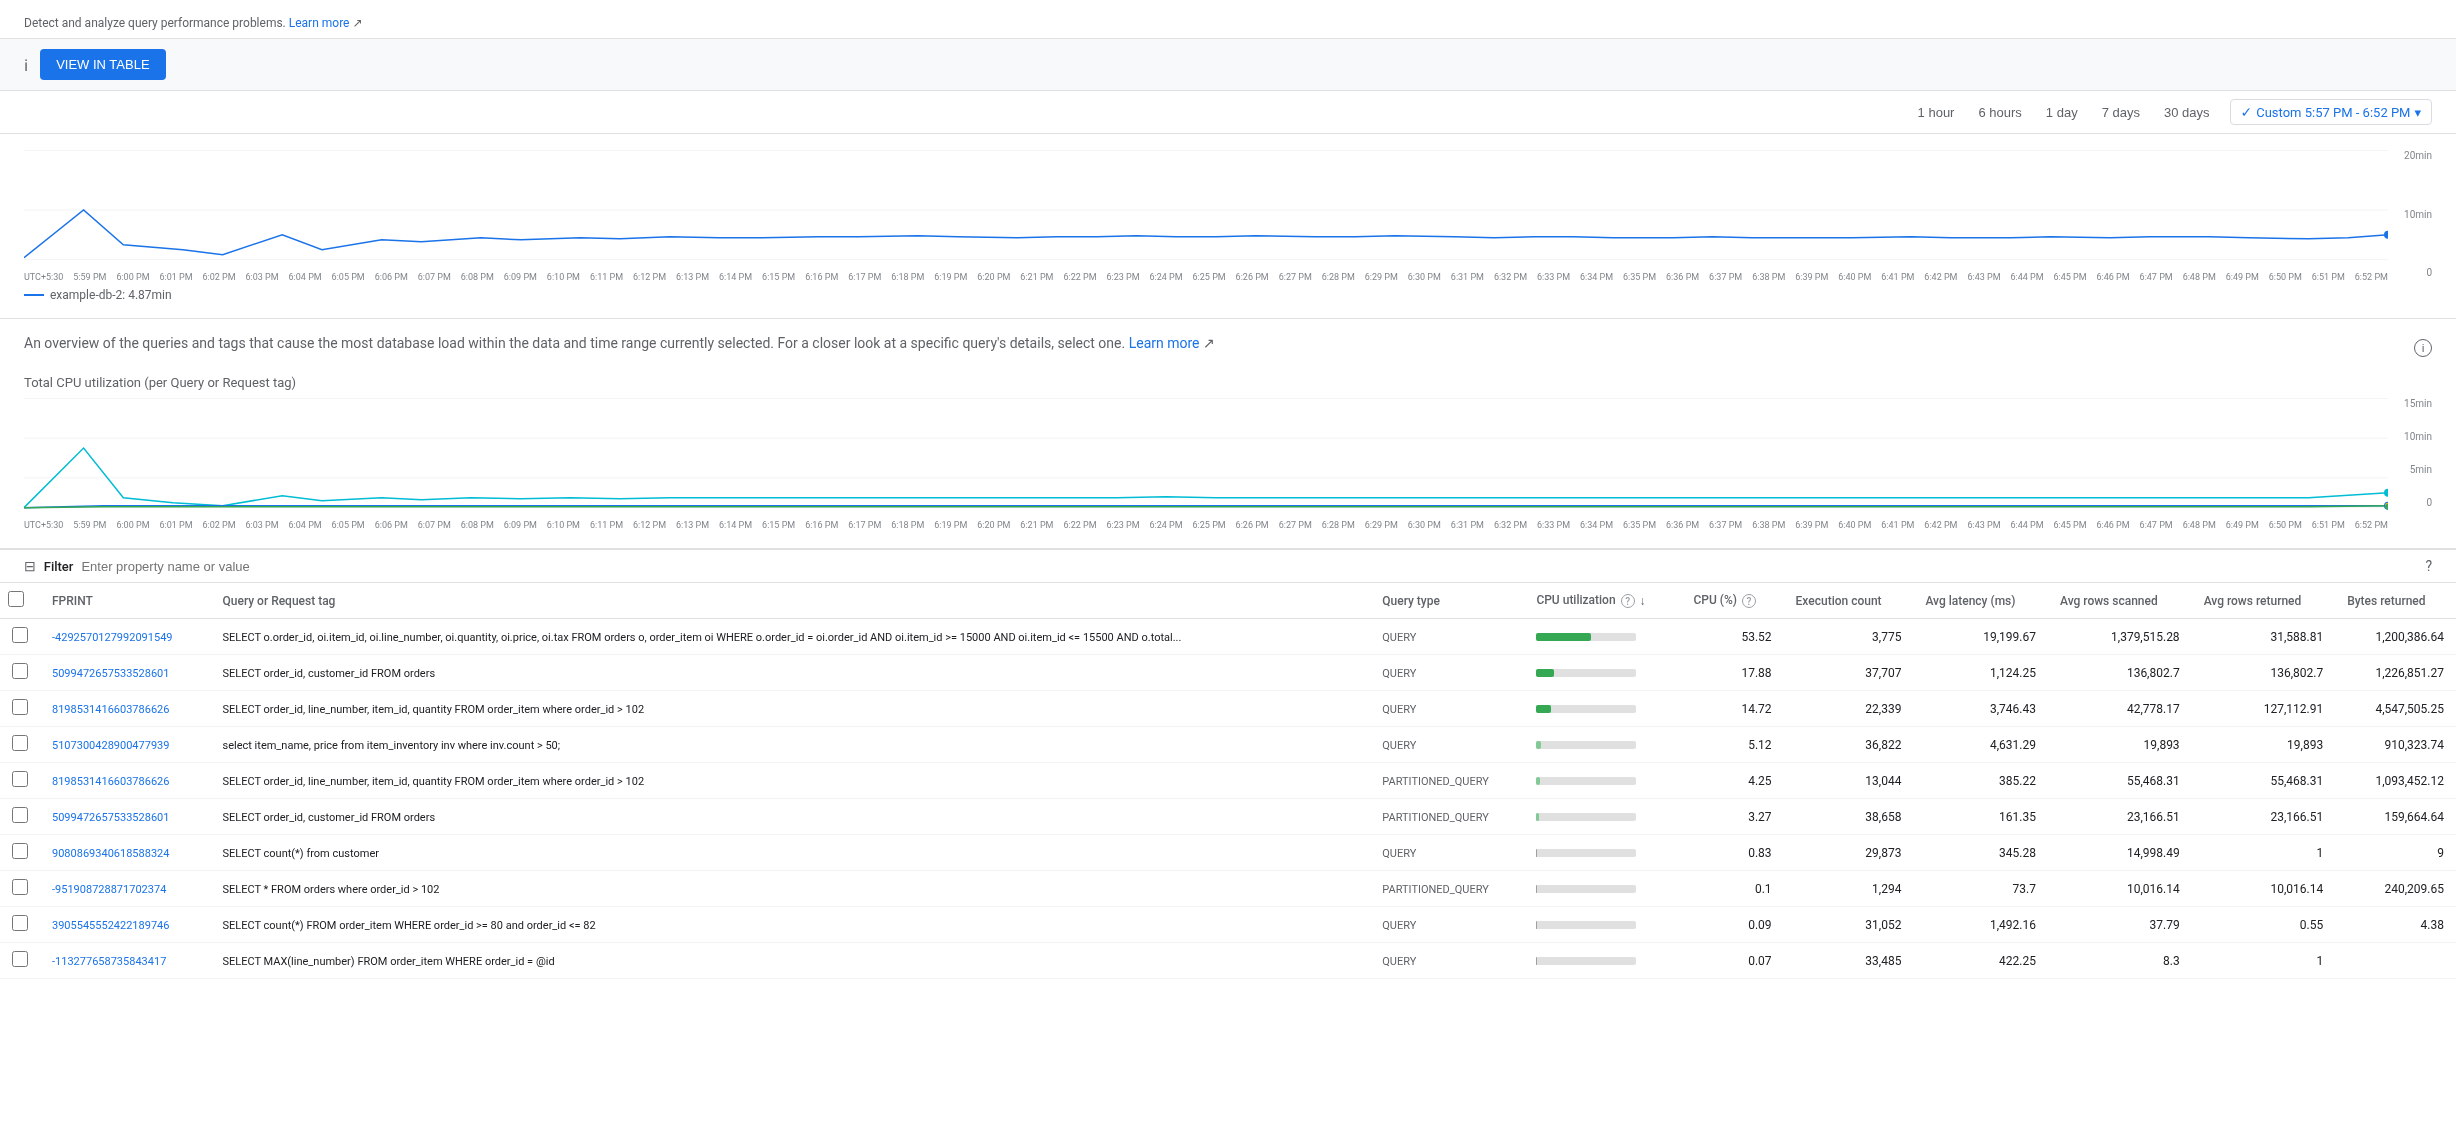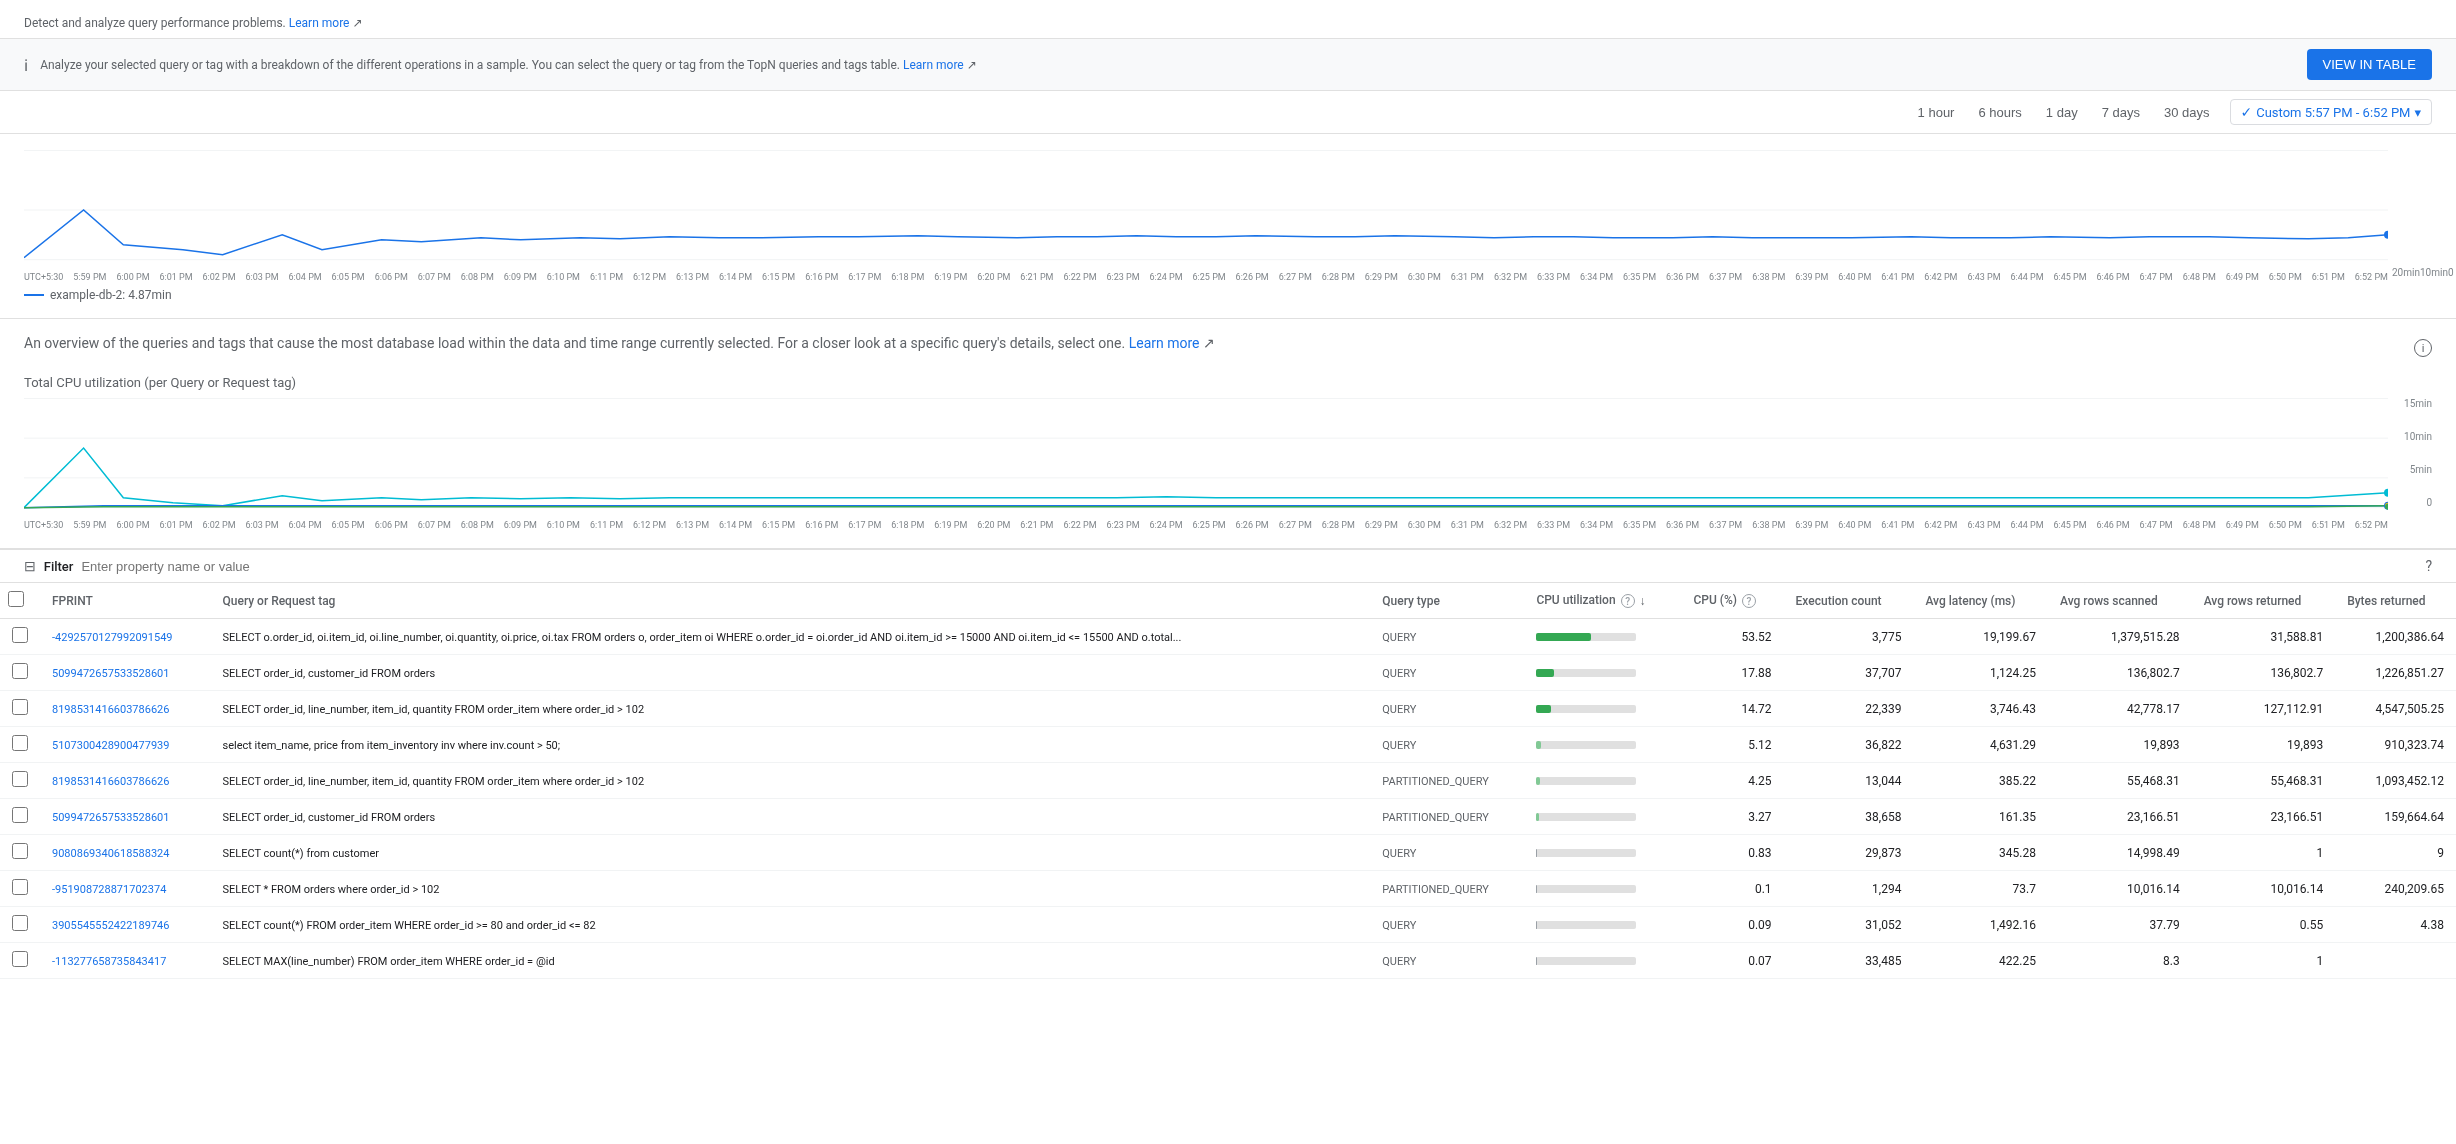--- a/index.html
+++ b/index.html
@@ -76,45 +76,41 @@
 
 <div class="page-header">
   <div class="page-subtitle">
     <span>Detect and analyze query performance problems.</span>
     <a href="#">Learn more</a> ↗
   </div>
 </div>
 
 <div class="info-banner">
   <span class="info-icon">ℹ</span>
-  <div class="info-text">
-    <span>Analyze your selected query or tag with a breakdown of the different operations in a sample. You can select the query or tag from the TopN queries and tags table.</span>
-    <a href="#">Learn more</a> ↗
-  </div>
   <button class="view-table-btn">VIEW IN TABLE</button>
 </div>
 
 <div class="time-selector">
   <button class="time-btn">1 hour</button>
   <button class="time-btn">6 hours</button>
   <button class="time-btn">1 day</button>
   <button class="time-btn">7 days</button>
   <button class="time-btn">30 days</button>
   <div class="time-custom">
     <span class="check-icon">✓</span>
     <span>Custom 5:57 PM - 6:52 PM</span>
     <span>▾</span>
   </div>
 </div>
 
 <div class="section">
 
   <div class="chart-wrapper" style="position:relative;">
 
-    <div style="position:absolute; right:0; top:0; bottom:24px; display:flex; flex-direction:row; justify-content:space-between; align-items:flex-end; width:40px; z-index:1;">
+    <div style="position:absolute; right:0; top:0; bottom:24px; display:flex; flex-direction:column; justify-content:space-between; align-items:flex-end; width:40px; z-index:1;">
       <span style="font-size:10px; color:#80868b;">20min</span>
       <span style="font-size:10px; color:#80868b;">10min</span>
       <span style="font-size:10px; color:#80868b;">0</span>
     </div>
 
     <svg viewBox="0 0 2380 120" style="width:calc(100% - 44px); height:120px; display:block;">
 
       <line x1="0" y1="0" x2="2380" y2="0" stroke="#f1f3f4" stroke-width="1"></line>
       <line x1="0" y1="60" x2="2380" y2="60" stroke="#f1f3f4" stroke-width="1"></line>
       <line x1="0" y1="110" x2="2380" y2="110" stroke="#f1f3f4" stroke-width="1"></line>

